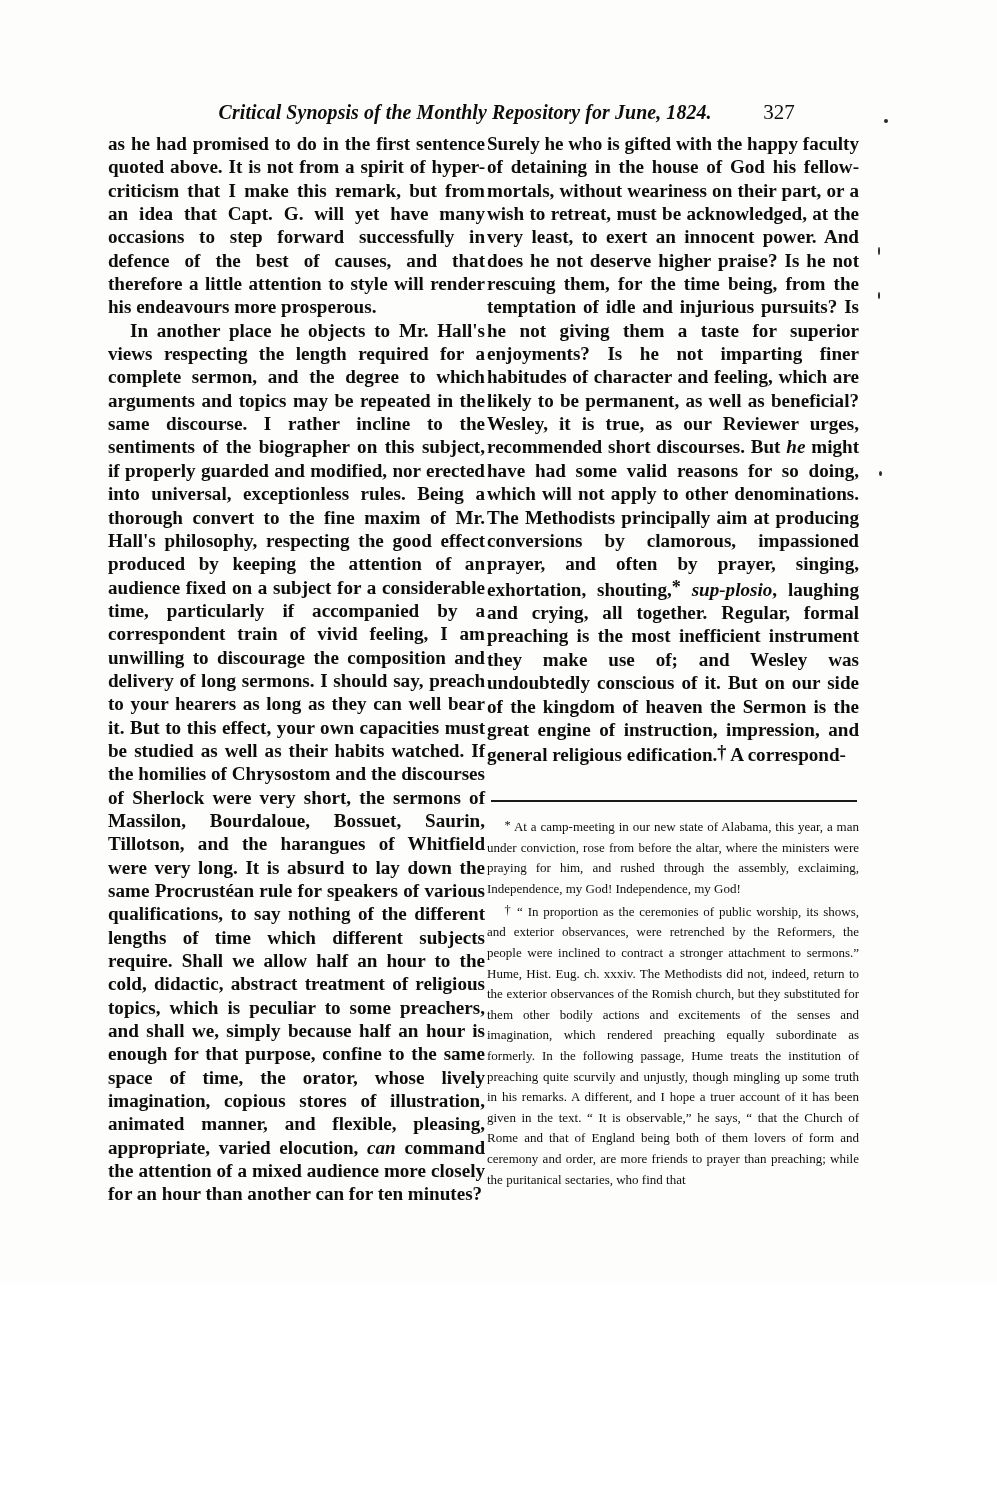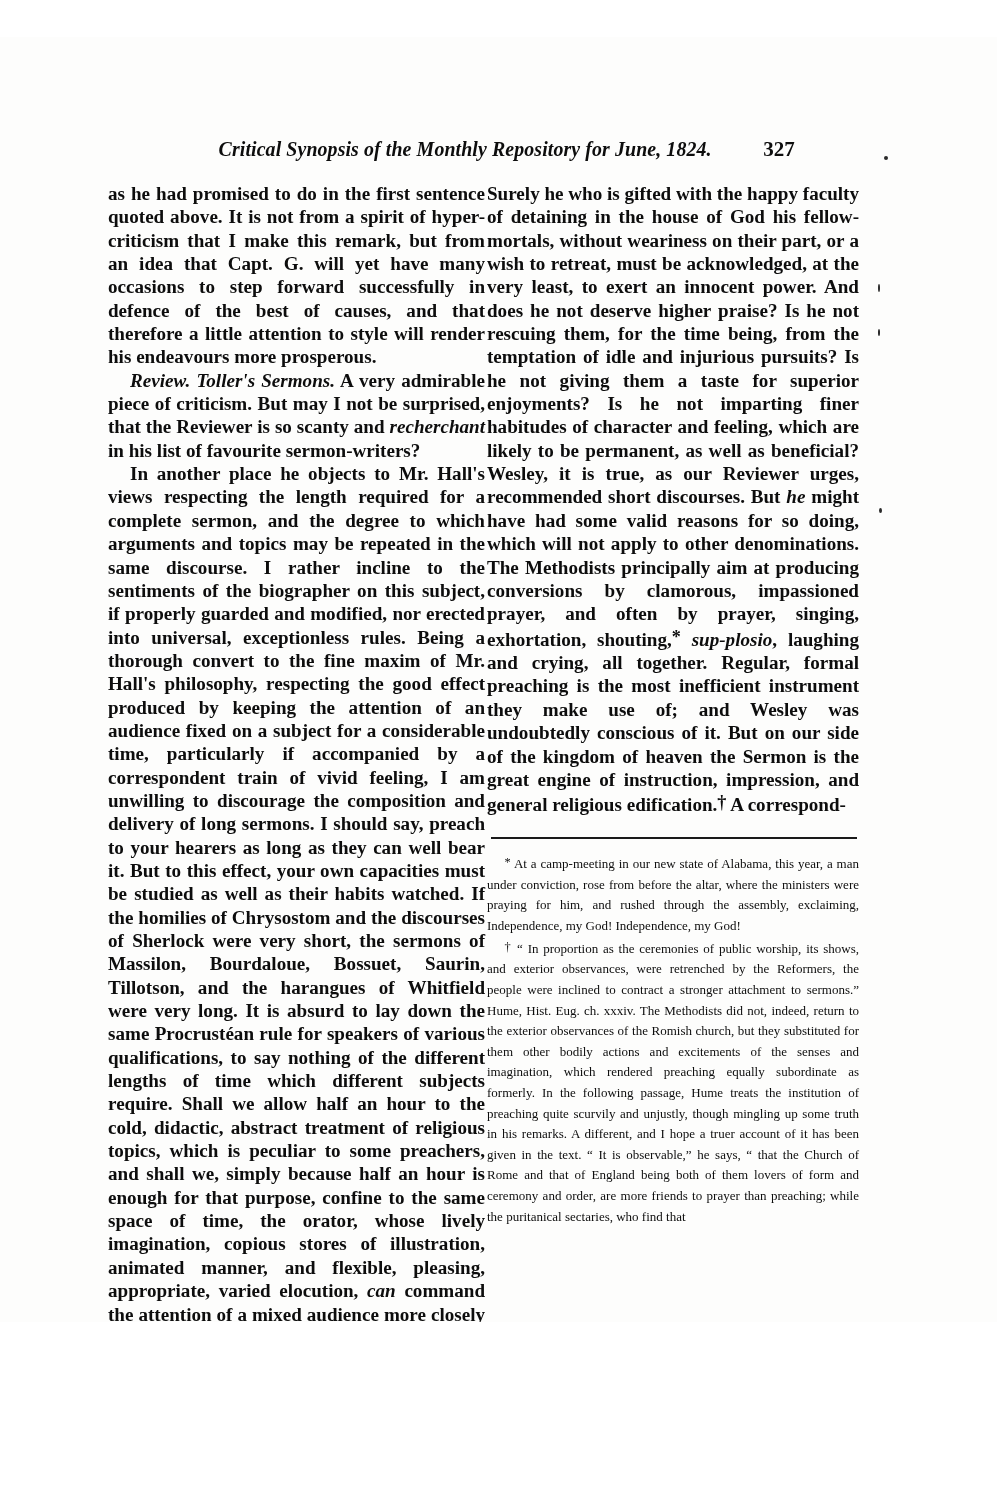--- a/index.html
+++ b/index.html
@@ -8,21 +8,20 @@
     background: #ffffff;
   }
   .page {
     position: relative;
     width: 997px;
     height: 1285px;
     background: #fdfdfc;
     overflow: hidden;
     font-family: "Liberation Serif", "DejaVu Serif", serif;
     color: #0d0d0d;
-    margin-top: 37px;
   }
 
   
   .running-head {
     position: absolute;
     left: 108px;
     top: 100px;
     width: 790px;
     height: 34px;
     display: flex;
@@ -32,36 +31,36 @@
   .running-head .rh-title {
     font-style: italic;
     font-weight: bold;
     font-size: 20.5px;
     letter-spacing: 0.1px;
     white-space: nowrap;
     transform: scaleX(0.97);
     transform-origin: center;
   }
   .running-head .rh-folio {
-    font-weight: bold;
+    font-weight: normal;
     font-size: 21px;
     margin-left: 44px;
     white-space: nowrap;
   }
   .speck {
     position: absolute;
     background: #2a2a2a;
     border-radius: 50%;
   }
 
   
   .columns {
     position: absolute;
     left: 0;
-    top: 145px;
+    top: 132px;
     width: 997px;
     height: 1300px;
   }
   .col {
     position: absolute;
     top: 0;
     width: 377px;
   }
   .col-left  { left: 108px; }
   .col-right { left: 487px; width: 372px; }
@@ -123,21 +122,20 @@
   <div class="speck" style="left:884px; top:119px; width:4px; height:4px;"></div>
   <div class="speck" style="left:879px; top:471px; width:3px; height:5px;"></div>
   <div class="speck" style="left:878px; top:247px; width:2px; height:8px;"></div>
   <div class="speck" style="left:878px; top:292px; width:2px; height:7px;"></div>
 
   <div class="columns">
 
     <div class="col col-left">
       <div class="body-text">
         <p class="noindent">as he had promised to do in the first sentence quoted above. It is not from a spirit of hyper-criticism that I make this remark, but from an idea that Capt. G. will yet have many occasions to step forward successfully in defence of the best of causes, and that therefore a little attention to style will render his endeavours more prosperous.</p>
-        <p><i>Review. Toller's Sermons.</i><span> A very admirable piece of criticism. But may I not be surprised, that the Reviewer is so scanty and </span><i>recherchant</i><span> in his list of favourite sermon-writers?</span></p>
         <p><span>In another place he objects to Mr. Hall's views respecting the length required for a complete sermon, and the degree to which arguments and topics may be repeated in the same discourse. I rather incline to the sentiments of the biographer on this subject, if properly guarded and modified, nor erected into universal, exceptionless rules. Being a thorough convert to the fine maxim of Mr. Hall's philosophy, respecting the good effect produced by keeping the attention of an audience fixed on a subject for a considerable time, particularly if accompanied by a correspondent train of vivid feeling, I am unwilling to discourage the composition and delivery of long sermons. I should say, preach to your hearers as long as they can well bear it. But to this effect, your own capacities must be studied as well as their habits watched. If the homilies of Chrysostom and the discourses of Sherlock were very short, the sermons of Massilon, Bourdaloue, Bossuet, Saurin, Tillotson, and the harangues of Whitfield were very long. It is absurd to lay down the same Procrustéan rule for speakers of various qualifications, to say nothing of the different lengths of time which different subjects require. Shall we allow half an hour to the cold, didactic, abstract treatment of religious topics, which is peculiar to some preachers, and shall we, simply because half an hour is enough for that purpose, confine to the same space of time, the orator, whose lively imagination, copious stores of illustration, animated manner, and flexible, pleasing, appropriate, varied elocution, </span><i>can</i><span> command the attention of a mixed audience more closely for an hour than another can for ten minutes?</span></p>
       </div>
     </div>
 
     <div class="col col-right">
       <div class="body-text">
         <p class="noindent"><span>Surely he who is gifted with the happy faculty of detaining in the house of God his fellow-mortals, without weariness on their part, or a wish to retreat, must be acknowledged, at the very least, to exert an innocent power. And does he not deserve higher praise? Is he not rescuing them, for the time being, from the temptation of idle and injurious pursuits? Is he not giving them a taste for superior enjoyments? Is he not imparting finer habitudes of character and feeling, which are likely to be permanent, as well as beneficial? Wesley, it is true, as our Reviewer urges, recommended short discourses. But </span><i>he</i><span> might have had some valid reasons for so doing, which will not apply to other denominations. The Methodists principally aim at producing conversions by clamorous, impassioned prayer, and often by prayer, singing, exhortation, shouting,</span><span class="fnmark">*</span><i> sup-plosio</i><span>, laughing and crying, all together. Regular, formal preaching is the most inefficient instrument they make use of; and Wesley was undoubtedly conscious of it. But on our side of the kingdom of heaven the Sermon is the great engine of instruction, impression, and general religious edification.</span><span class="fnmark">†</span><span> A correspond-</span></p>
       </div>
     </div>
 

